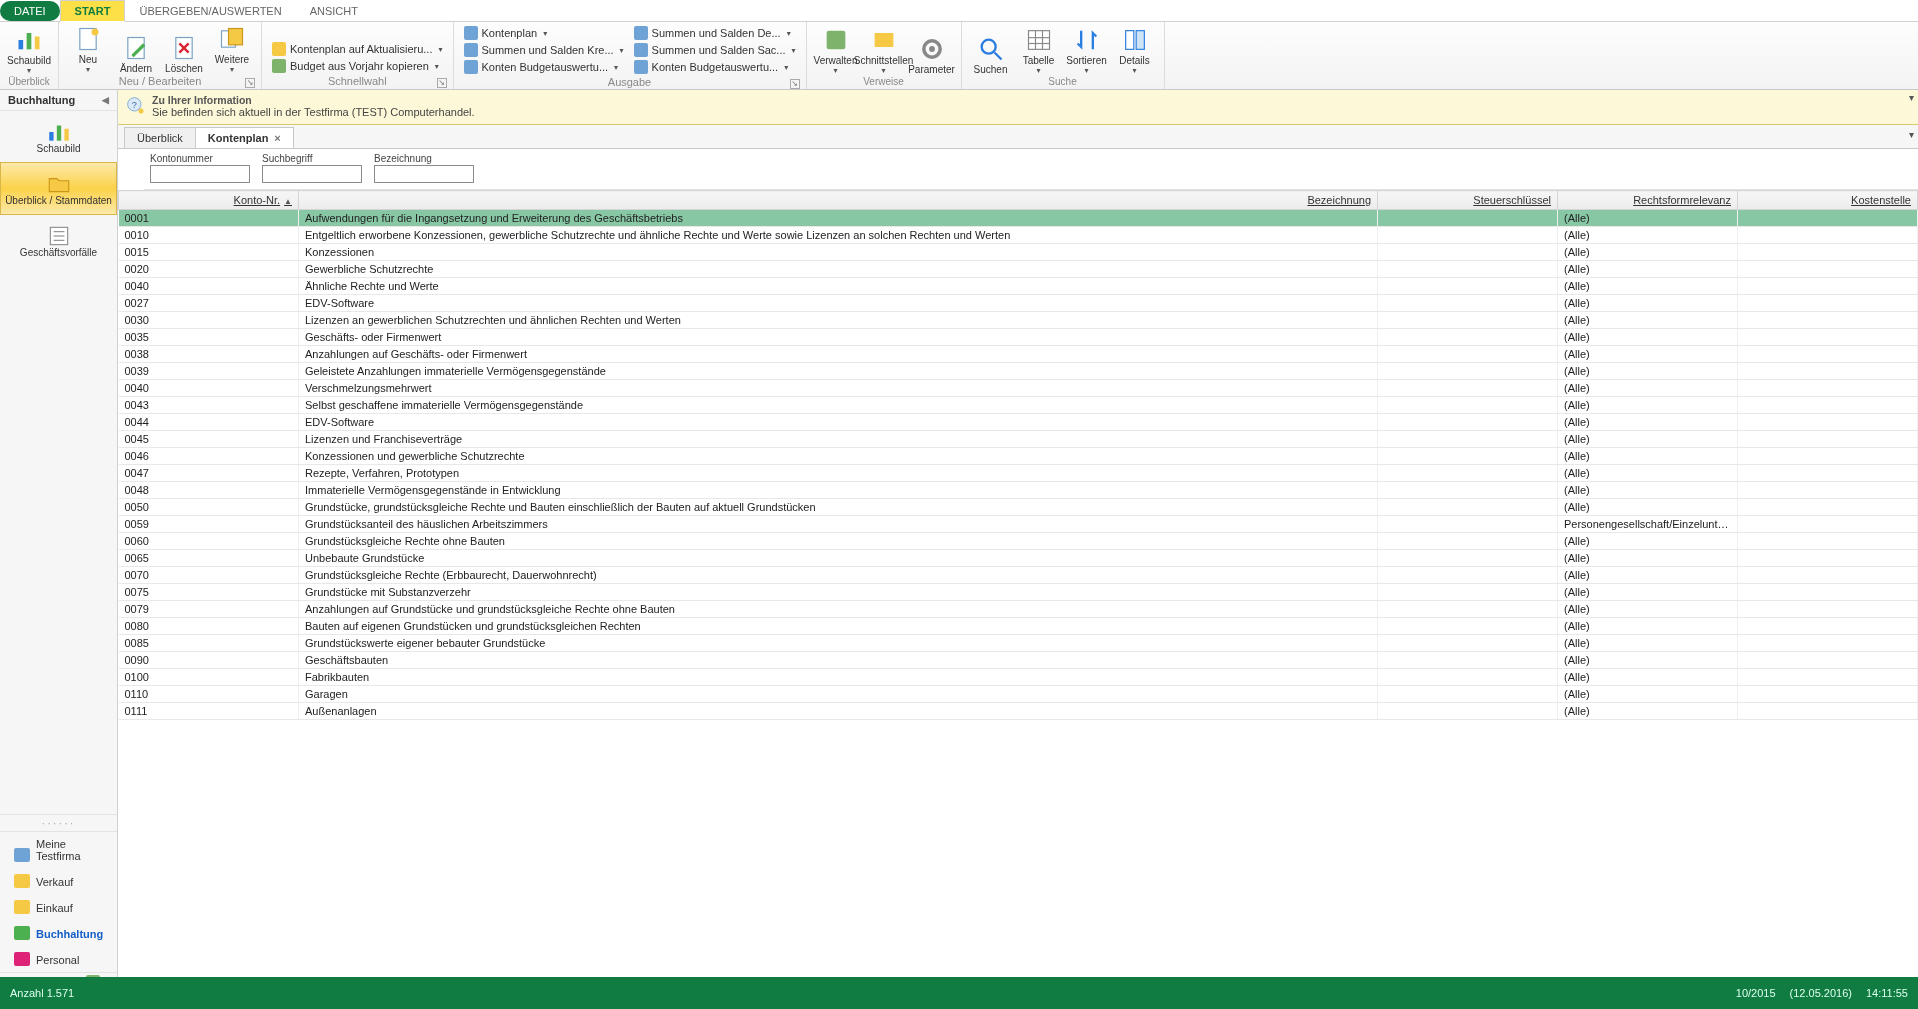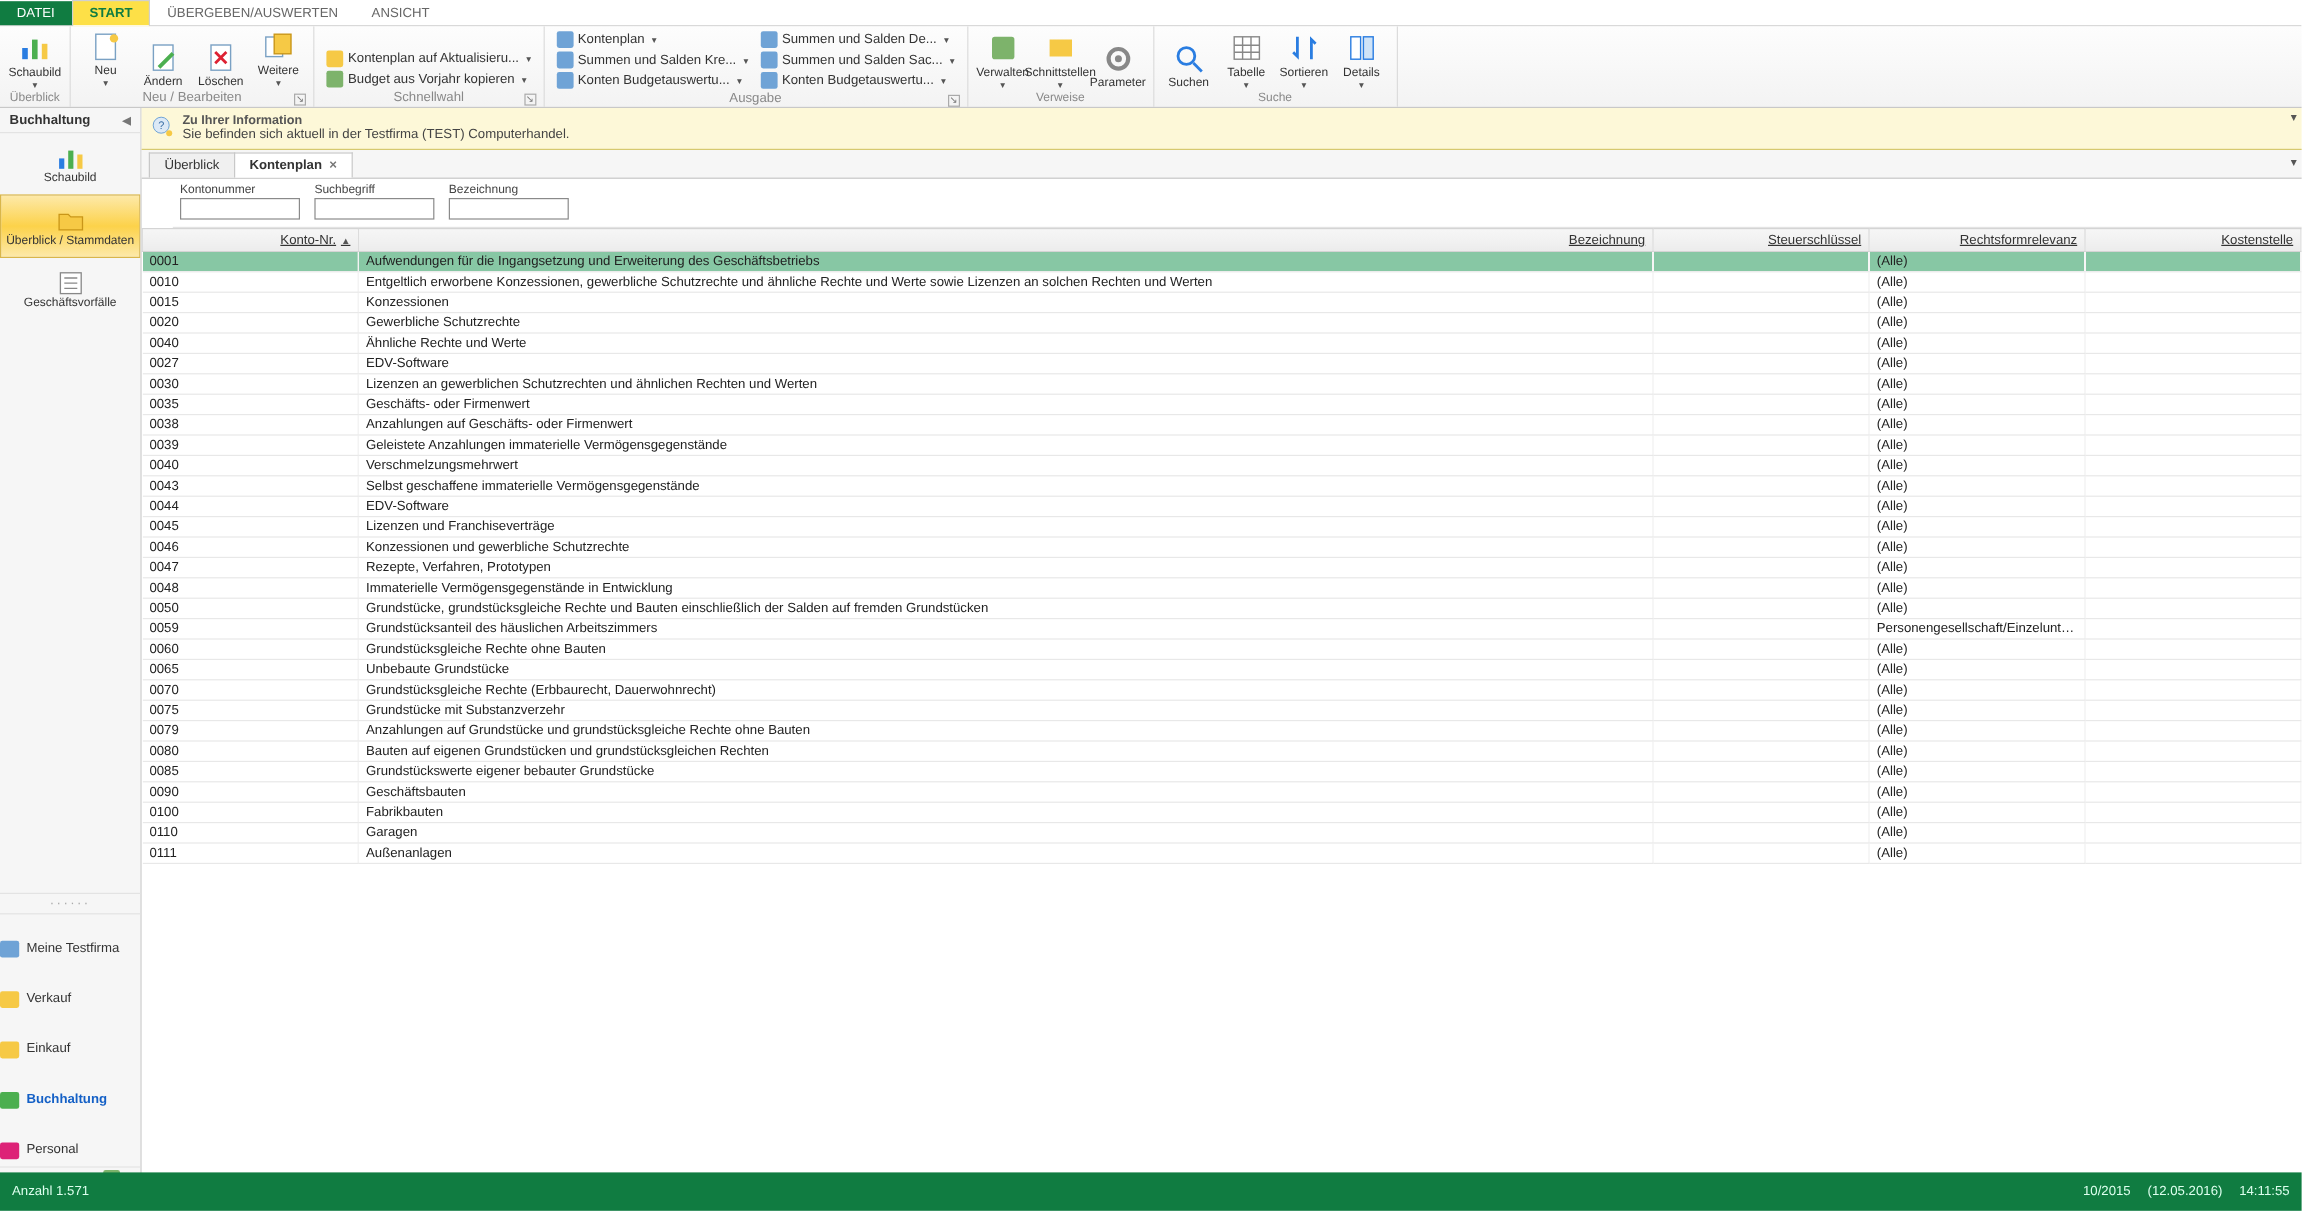--- a/index.html
+++ b/index.html
@@ -1,21 +1,21 @@
 <!DOCTYPE html>
 <html><head>
 <meta charset="utf-8">
 <style>
 * { box-sizing: border-box; margin: 0; padding: 0; font-family: "Segoe UI", Tahoma, sans-serif; font-size: 11px; }
 html, body { width: 100%; height: 100%; overflow: hidden; background: #fff; }
 
 
 .top-tabs { height: 22px; display: flex; align-items: flex-end; background: #fff; border-bottom: 1px solid #d0d0d0; }
 .top-tab { padding: 4px 14px; color: #666; cursor: pointer; }
-.top-tab.datei { background: #107c41; color: #fff; }
+.top-tab.datei { background: #107c41; color: #fff; border-radius: 10px; }
 .top-tab.active { background: #fde047; border: 1px solid #d0d0d0; border-bottom: 1px solid #fff; color: #107c41; font-weight: 600; margin-bottom: -1px; }
 
 
 .ribbon { height: 68px; display: flex; background: linear-gradient(#fdfdfd,#f3f3f3); border-bottom: 1px solid #c8c8c8; }
 .ribbon-group { display: flex; flex-direction: column; border-right: 1px solid #dcdcdc; padding: 2px 6px 0 6px; }
 .ribbon-group-buttons { flex: 1; display: flex; align-items: flex-end; gap: 2px; }
 .ribbon-group-label { text-align: center; color: #888; font-size: 10px; padding: 1px 0 2px; position: relative; }
 .ribbon-group-label .launcher { position: absolute; right: 0; bottom: 1px; width: 10px; height: 10px; border: 1px solid #aaa; font-size: 8px; line-height: 7px; color: #777; }
 .big-btn { width: 46px; display: flex; flex-direction: column; align-items: center; justify-content: flex-start; padding-top: 2px; gap: 2px; cursor: pointer; }
 .big-btn .ico { width: 28px; height: 26px; display: flex; align-items: center; justify-content: center; }
@@ -40,21 +40,21 @@
 .side { width: 118px; display: flex; flex-direction: column; border-right: 1px solid #d0d0d0; background: #f6f6f6; }
 .side-header { padding: 4px 8px; font-weight: 600; color: #333; border-bottom: 1px solid #e3e3e3; display: flex; justify-content: space-between; align-items: center; }
 .side-header .chev { font-size: 9px; color: #777; }
 .side-top { flex: 1; overflow: hidden; }
 .side-item { display: flex; flex-direction: column; align-items: center; gap: 2px; padding: 8px 4px; cursor: pointer; color: #333; }
 .side-item.selected { background: linear-gradient(#fde9a9,#fcd24a,#fde9a9); border: 1px solid #d9b64a; }
 .side-item .si-ico { width: 26px; height: 22px; }
 .side-item .si-lbl { font-size: 10px; text-align: center; }
 .side-dots { text-align: center; color: #aaa; padding: 2px 0; letter-spacing: 2px; border-top: 1px solid #e3e3e3; border-bottom: 1px solid #e3e3e3; }
 .side-bottom { }
-.side-module { display: flex; align-items: flex-start; gap: 6px; padding: 6px 0; cursor: pointer; color: #333; margin-top: 16px; }
+.side-module { display: flex; align-items: flex-end; gap: 6px; padding: 6px 14px; cursor: pointer; color: #333; }
 .side-module.active { color: #1460c6; font-weight: 600; }
 .side-module .sm-ico { width: 16px; height: 14px; flex: none; }
 .side-footer { display: flex; justify-content: flex-end; padding: 2px 6px; gap: 6px; border-top: 1px solid #e3e3e3; }
 
 .content { flex: 1; display: flex; flex-direction: column; min-width: 0; }
 .doc-tabs { height: 24px; display: flex; align-items: flex-end; border-bottom: 1px solid #c8c8c8; padding-left: 6px; background: #f6f6f6; position: relative; }
 .doc-tab { padding: 4px 12px; border: 1px solid #c8c8c8; border-bottom: none; background: #f0f0f0; color: #333; cursor: pointer; margin-right: -1px; }
 .doc-tab.active { background: #fff; font-weight: 600; }
 .doc-tab .x { margin-left: 6px; color: #777; }
 .doc-tabs .expander { position: absolute; right: 4px; top: 4px; font-size: 10px; color: #555; }
@@ -522,21 +522,21 @@
               </tr>
               <tr>
                 <td>0048</td>
                 <td>Immaterielle Vermögensgegenstände in Entwicklung</td>
                 <td></td>
                 <td>(Alle)</td>
                 <td></td>
               </tr>
               <tr>
                 <td>0050</td>
-                <td>Grundstücke, grundstücksgleiche Rechte und Bauten einschließlich der Salden auf fremden Grundstücken</td>
+                <td>Grundstücke, grundstücksgleiche Rechte und Bauten einschließlich der Bauten auf aktuell Grundstücken</td>
                 <td></td>
                 <td>(Alle)</td>
                 <td></td>
               </tr>
               <tr>
                 <td>0059</td>
                 <td>Grundstücksanteil des häuslichen Arbeitszimmers</td>
                 <td></td>
                 <td>Personengesellschaft/Einzelunternehmen</td>
                 <td></td>

